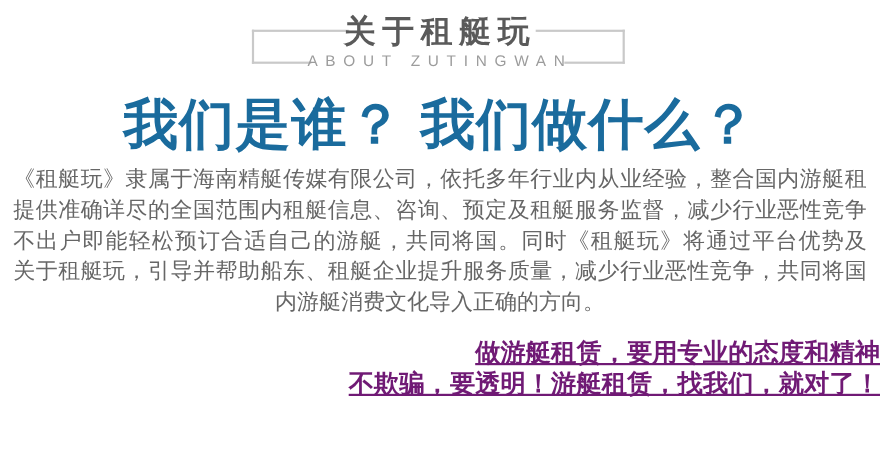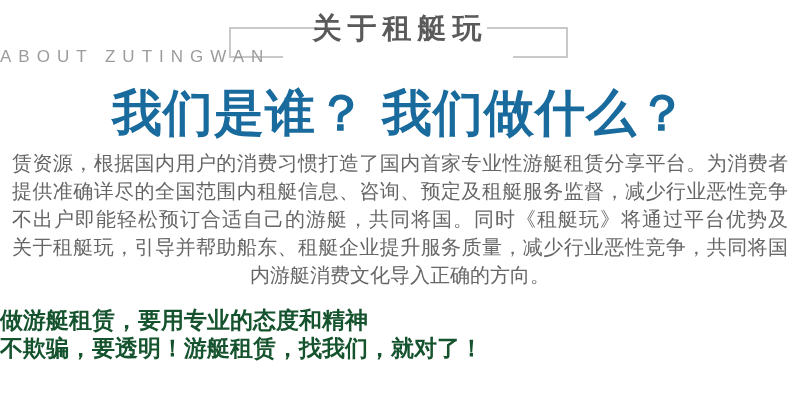--- a/index.html
+++ b/index.html
@@ -49,22 +49,22 @@
     font-size: 29px;
     font-weight: bold;
     letter-spacing: 6px;
     color: #5a5a5a;
   }
   .header-subtitle {
     position: absolute;
     top: 47px;
     left: 0;
     width: 100%;
-    text-align: left;
-    font-size: 17px;
+    text-align: center;
+    font-size: 14px;
     letter-spacing: 7px;
     color: #9c9c9c;
   }
 
   
   .main-heading {
     margin-top: 14px;
     text-align: center;
     font-size: 50px;
     font-weight: bold;
@@ -85,25 +85,26 @@
     text-align: justify;
     text-align-last: justify;
   }
   .p-line-last {
     text-align-last: center;
   }
 
   
   .slogan {
     margin-top: 17px;
-    text-align: left;
-    color: #14532d;
+    text-align: right;
+    color: #701a75;
     font-size: 23px;
     font-weight: bold;
     line-height: 28px;
+    text-decoration: underline;
   }
 </style>
 </head>
 <body>
 
 <div class="page">
 
   <div class="about-header">
     <div class="hline tl-line"></div>
     <div class="hline tr-line"></div>
@@ -111,21 +112,21 @@
     <div class="vline r-vert"></div>
     <div class="hline bl-line"></div>
     <div class="hline br-line"></div>
     <div class="header-title">关于租艇玩</div>
     <div class="header-subtitle">ABOUT ZUTINGWAN</div>
   </div>
 
   <div class="main-heading">我们是谁？ 我们做什么？</div>
 
   <div class="about-paragraph">
-    <div class="p-line">赁资源，根据国内用户的消费习惯打造了国内首家专业性游艇租赁分享平台。为消费者</div>
+    <div class="p-line">《租艇玩》隶属于海南精艇传媒有限公司，依托多年行业内从业经验，整合国内游艇租</div>
     <div class="p-line">提供准确详尽的全国范围内租艇信息、咨询、预定及租艇服务监督，减少行业恶性竞争</div>
     <div class="p-line">不出户即能轻松预订合适自己的游艇，共同将国。同时《租艇玩》将通过平台优势及</div>
     <div class="p-line">关于租艇玩，引导并帮助船东、租艇企业提升服务质量，减少行业恶性竞争，共同将国</div>
     <div class="p-line-last">内游艇消费文化导入正确的方向。</div>
   </div>
 
   <div class="slogan">
     <div>做游艇租赁，要用专业的态度和精神</div>
     <div>不欺骗，要透明！游艇租赁，找我们，就对了！</div>
   </div>

